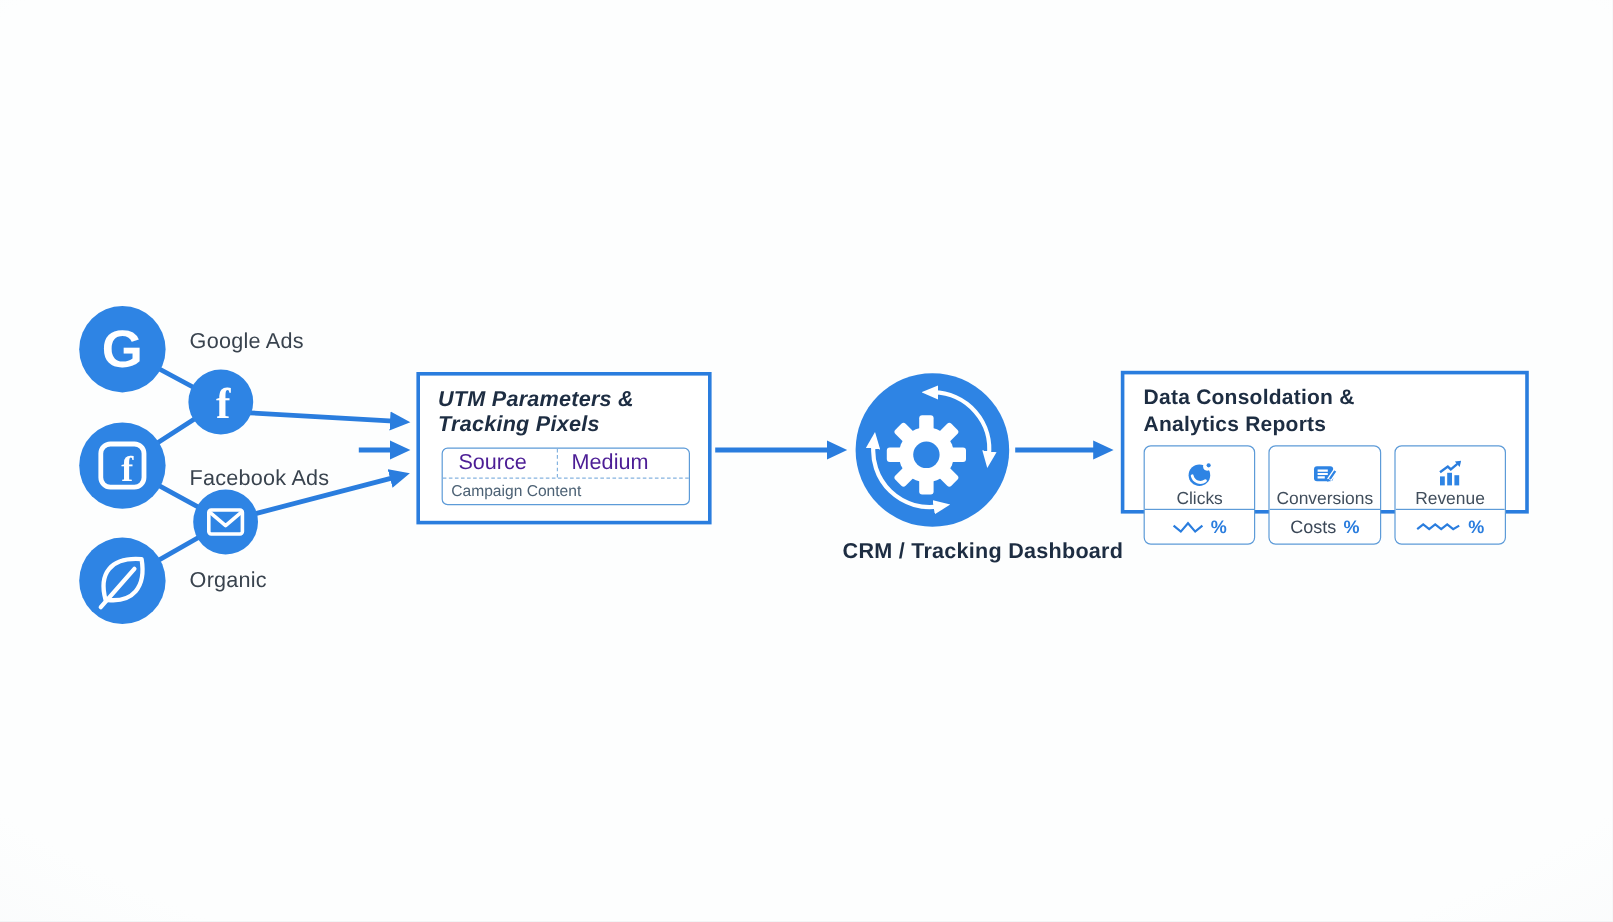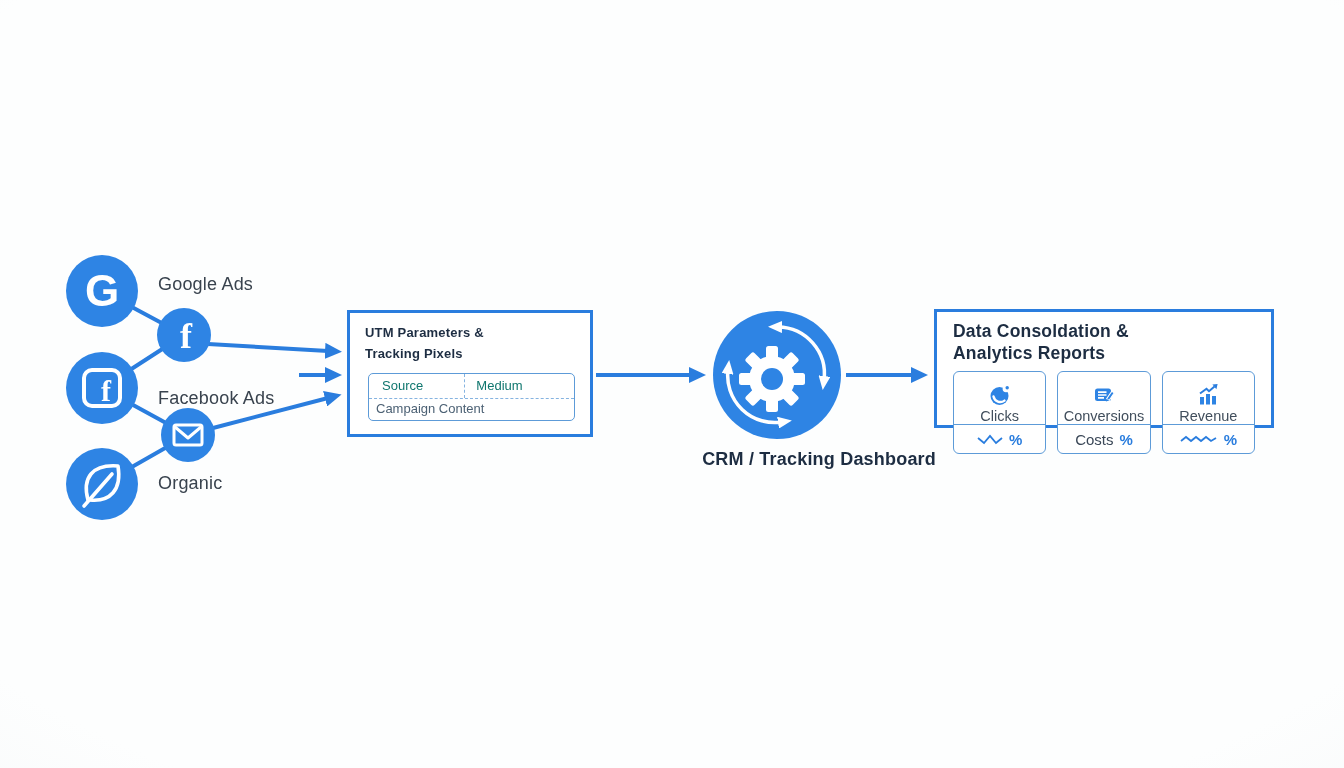--- a/index.html
+++ b/index.html
@@ -20,30 +20,30 @@
   }
   .lbl-google{top:274px;}
   .lbl-facebook{top:388px;text-align:center;}
   .lbl-organic{top:473px;}
 
   .utm-box{
     position:absolute;left:347px;top:310px;width:246px;height:127px;
     background:#fff;border:3px solid #2a7dde;box-sizing:border-box;
   }
   .utm-title{
-    padding:9px 0 0 15px;font-size:13px;font-weight:bold;
-    color:#1d2d42;line-height:21px;letter-spacing:.2px;
+    padding:9px 0 0 15px;font-size:18px;font-weight:bold;
+    color:#1d2d42;line-height:21px;letter-spacing:.2px;font-style:italic;
   }
   .utm-table{
     position:absolute;left:18px;top:60px;width:207px;height:48px;
     border:1.5px solid #5d9bd8;border-radius:5px;box-sizing:border-box;
     background:#fff;
   }
   .utm-row1{display:flex;height:25px;border-bottom:1.5px dashed #85b3e0;box-sizing:border-box;}
-  .utm-cell{font-size:13px;color:#0f766e;line-height:23px;}
+  .utm-cell{font-size:18px;color:#4c1d95;line-height:23px;}
   .cell-source{width:47%;border-right:1.5px dashed #85b3e0;padding-left:13px;box-sizing:border-box;}
   .cell-medium{flex:1;padding-left:11px;}
   .utm-row2{font-size:13px;color:#4c6174;line-height:20px;padding-left:7px;}
 
   .crm-label{
     position:absolute;left:640px;top:449px;width:296px;text-align:right;
     font-size:18px;font-weight:bold;color:#1d2d42;letter-spacing:.2px;
   }
 
   .reports-box{

